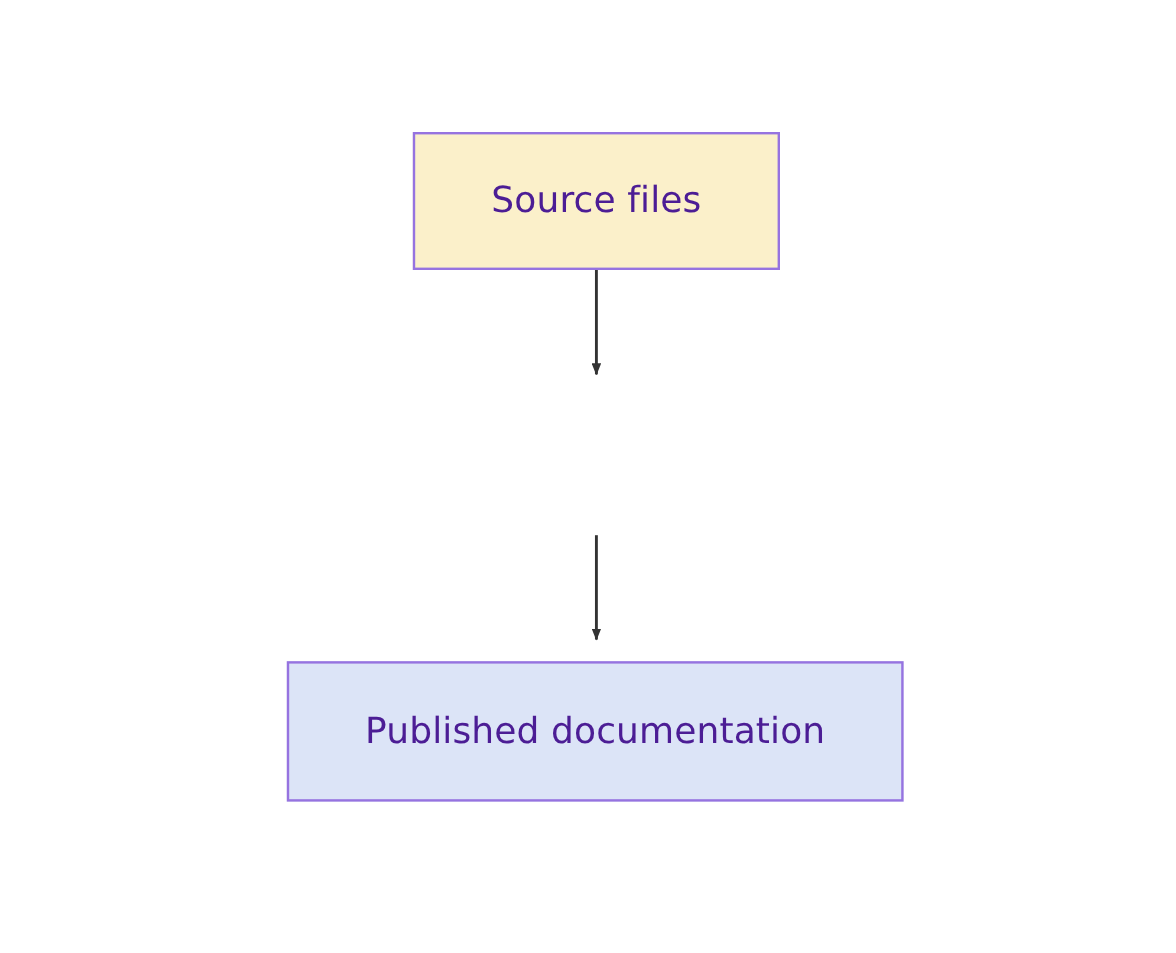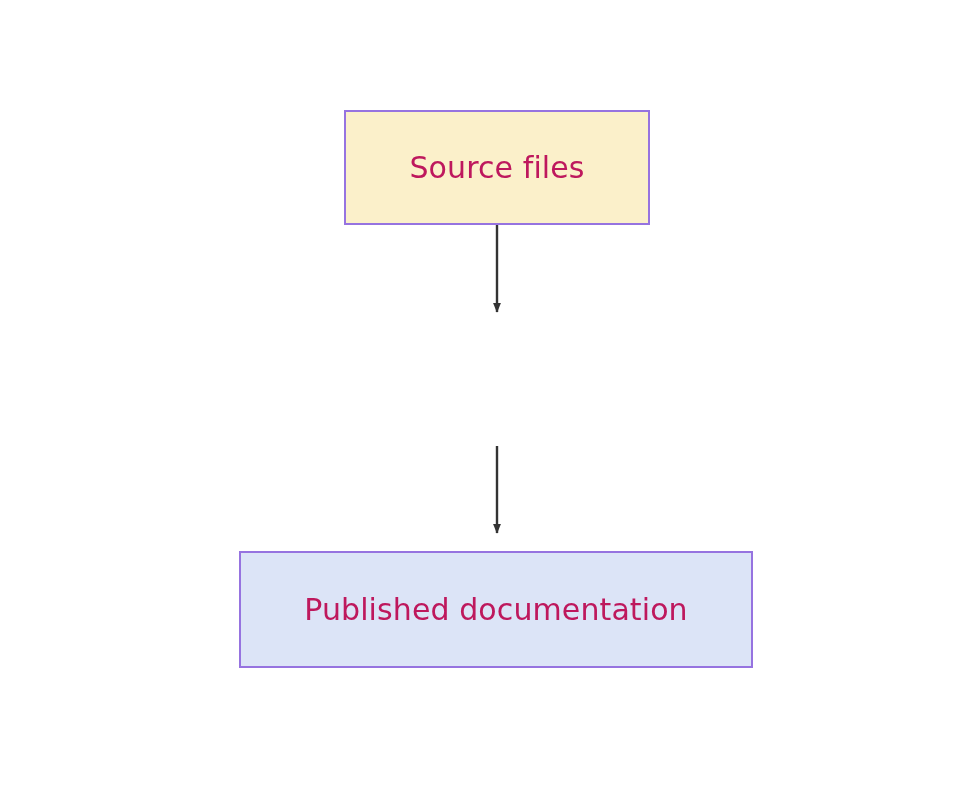--- a/index.html
+++ b/index.html
@@ -33,21 +33,21 @@
     box-sizing: border-box;
     border: 2px solid #9673e0;
     display: flex;
     align-items: center;
     justify-content: center;
     text-align: center;
   }
   .flow-node .node-label {
     font-size: 30px;
     line-height: 1.2;
-    color: #be185d;
+    color: #4c1d95;
     letter-spacing: 0.1px;
     white-space: nowrap;
   }
   
   #node-source-files {
     left: 344px;
     top: 110px;
     width: 306px;
     height: 115px;
     background: #fbf0ca;

